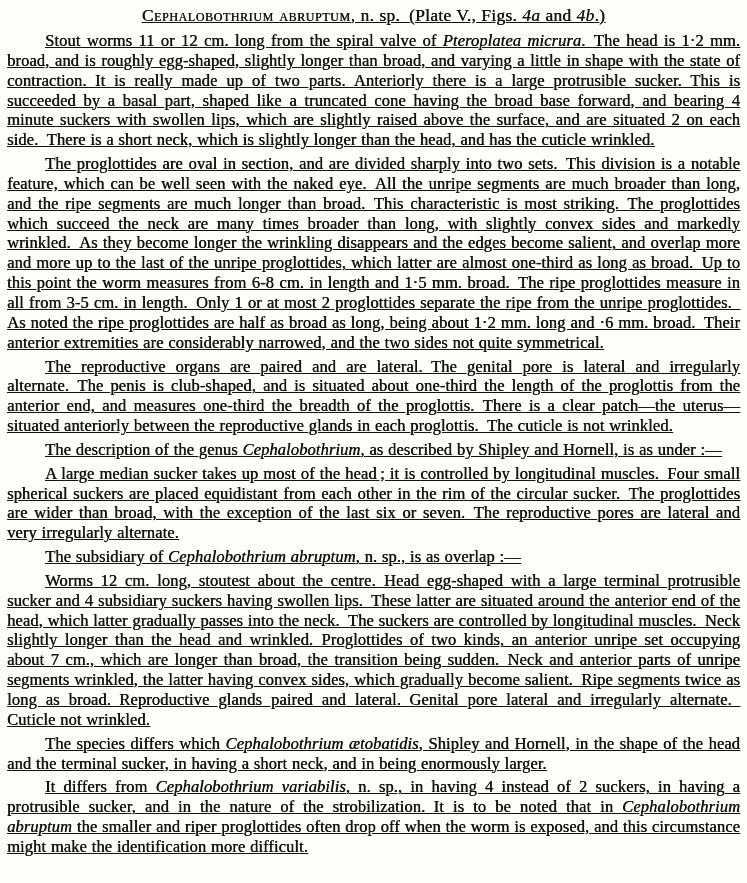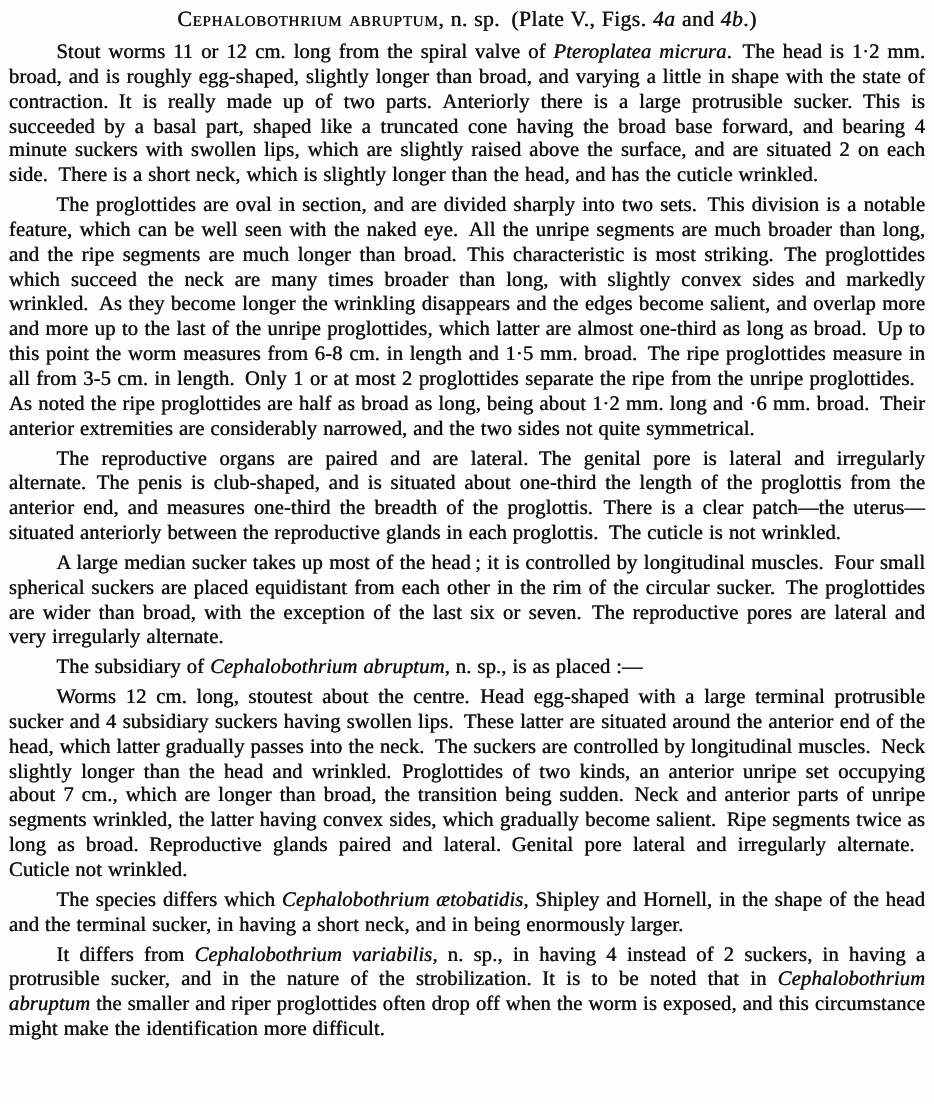--- a/index.html
+++ b/index.html
@@ -14,20 +14,21 @@
     width: 747px;
     height: 883px;
     padding: 3px 3px 0 3px;
     color: var(--ink, #17130f);
     font-family: "Liberation Serif", "DejaVu Serif", serif;
     font-size: 16.5px;
     line-height: 19.85px;
     letter-spacing: 0.1px;
     word-spacing: 0.5px;
     text-shadow: 0.4px 0 0 currentColor;
+    text-decoration: underline;
   }
   .heading {
     margin: 1px 0 2px 0;
     font-size: 17.4px;
     font-weight: normal;
     text-align: center;
     line-height: 23px;
     letter-spacing: 0.3px;
   }
   .run.i { font-style: italic; }
@@ -40,19 +41,20 @@
 </style>
 </head>
 <body>
 
 <main class="page">
   <h1 class="heading"><span class="run sc">Cephalobothrium abruptum</span><span class="run">, n. sp. (Plate V., Figs. </span><span class="run i">4a</span><span class="run"> and </span><span class="run i">4b</span><span class="run">.)</span></h1>
   <section class="body-text">
       <p class="para"><span class="run">Stout worms 11 or 12 cm. long from the spiral valve of </span><span class="run i">Pteroplatea micrura</span><span class="run">. The head is 1·2 mm. broad, and is roughly egg-shaped, slightly longer than broad, and varying a little in shape with the state of contraction. It is really made up of two parts. Anteriorly there is a large protrusible sucker. This is succeeded by a basal part, shaped like a truncated cone having the broad base forward, and bearing 4 minute suckers with swollen lips, which are slightly raised above the surface, and are situated 2 on each side. There is a short neck, which is slightly longer than the head, and has the cuticle wrinkled.</span></p>
       <p class="para"><span class="run">The proglottides are oval in section, and are divided sharply into two sets. This division is a notable feature, which can be well seen with the naked eye. All the unripe segments are much broader than long, and the ripe segments are much longer than broad. This characteristic is most striking. The proglottides which succeed the neck are many times broader than long, with slightly convex sides and markedly wrinkled. As they become longer the wrinkling disappears and the edges become salient, and overlap more and more up to the last of the unripe proglottides, which latter are almost one-third as long as broad. Up to this point the worm measures from 6-8 cm. in length and 1·5 mm. broad. The ripe proglottides measure in all from 3-5 cm. in length. Only 1 or at most 2 proglottides separate the ripe from the unripe proglottides. As noted the ripe proglottides are half as broad as long, being about 1·2 mm. long and ·6 mm. broad. Their anterior extremities are considerably narrowed, and the two sides not quite symmetrical.</span></p>
       <p class="para"><span class="run">The reproductive organs are paired and are lateral. The genital pore is lateral and irregularly alternate. The penis is club-shaped, and is situated about one-third the length of the proglottis from the anterior end, and measures one-third the breadth of the proglottis. There is a clear patch—the uterus—situated anteriorly between the reproductive glands in each proglottis. The cuticle is not wrinkled.</span></p>
+      <p class="para"><span class="run">The description of the genus </span><span class="run i">Cephalobothrium</span><span class="run">, as described by Shipley and Hornell, is as under :—</span></p>
       <p class="para"><span class="run">A large median sucker takes up most of the head ; it is controlled by longitudinal muscles. Four small spherical suckers are placed equidistant from each other in the rim of the circular sucker. The proglottides are wider than broad, with the exception of the last six or seven. The reproductive pores are lateral and very irregularly alternate.</span></p>
-      <p class="para"><span class="run">The subsidiary of </span><span class="run i">Cephalobothrium abruptum</span><span class="run">, n. sp., is as placed :—</span></p>
+      <p class="para"><span class="run">The subsidiary of </span><span class="run i">Cephalobothrium abruptum</span><span class="run">, n. sp., is as overlap :—</span></p>
       <p class="para"><span class="run">Worms 12 cm. long, stoutest about the centre. Head egg-shaped with a large terminal protrusible sucker and 4 subsidiary suckers having swollen lips. These latter are situated around the anterior end of the head, which latter gradually passes into the neck. The suckers are controlled by longitudinal muscles. Neck slightly longer than the head and wrinkled. Proglottides of two kinds, an anterior unripe set occupying about 7 cm., which are longer than broad, the transition being sudden. Neck and anterior parts of unripe segments wrinkled, the latter having convex sides, which gradually become salient. Ripe segments twice as long as broad. Reproductive glands paired and lateral. Genital pore lateral and irregularly alternate. Cuticle not wrinkled.</span></p>
       <p class="para"><span class="run">The species differs which </span><span class="run i">Cephalobothrium ætobatidis</span><span class="run">, Shipley and Hornell, in the shape of the head and the terminal sucker, in having a short neck, and in being enormously larger.</span></p>
       <p class="para"><span class="run">It differs from </span><span class="run i">Cephalobothrium variabilis</span><span class="run">, n. sp., in having 4 instead of 2 suckers, in having a protrusible sucker, and in the nature of the strobilization. It is to be noted that in </span><span class="run i">Cephalobothrium abruptum</span><span class="run"> the smaller and riper proglottides often drop off when the worm is exposed, and this circumstance might make the identification more difficult.</span></p>
     </section>
 </main>
 
 </body></html>

